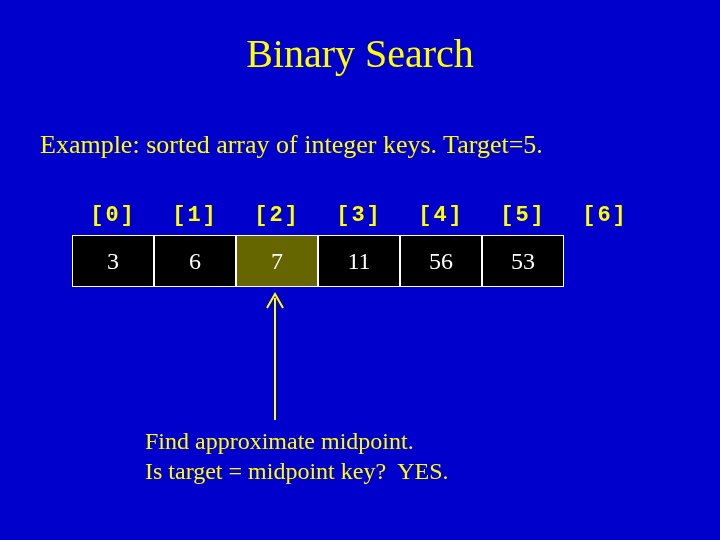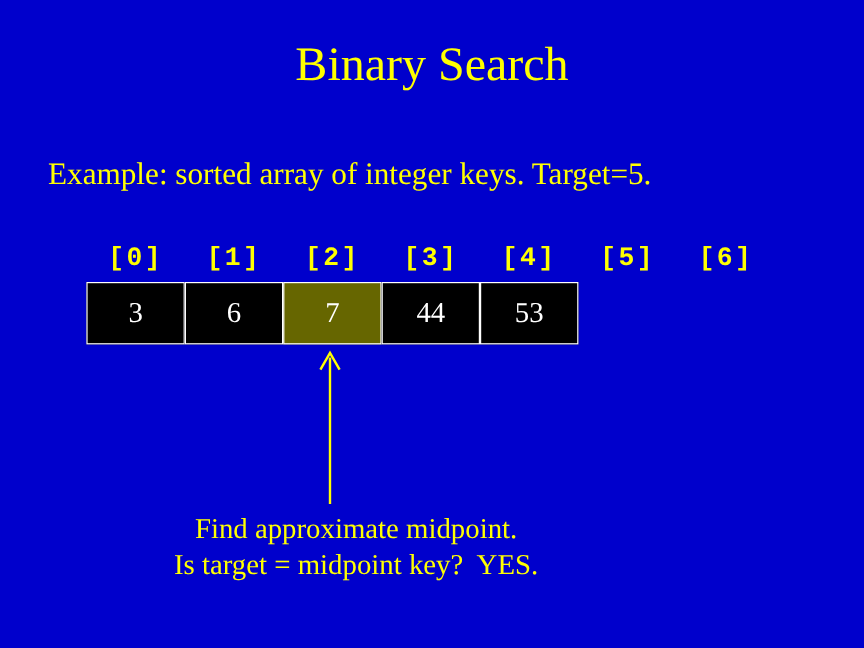--- a/index.html
+++ b/index.html
@@ -77,21 +77,20 @@
     height: 130px;
   }
   .caption {
     position: absolute;
     top: 426px;
     left: 145px;
     color: #ffff00;
     font-size: 24px;
     line-height: 1.25;
     white-space: pre;
-    text-align: center;
   }
 </style>
 </head>
 <body>
 
 <div class="slide">
 
   <div class="title">Binary Search</div>
 
   <div class="subtitle">Example: sorted array of integer keys.  Target=5.</div>
@@ -103,21 +102,22 @@
       <div class="idx-cell">[2]</div>
       <div class="idx-cell">[3]</div>
       <div class="idx-cell">[4]</div>
       <div class="idx-cell">[5]</div>
       <div class="idx-cell">[6]</div>
     </div>
     <div class="array-row">
       <div class="val-cell">3</div>
       <div class="val-cell">6</div>
       <div class="val-cell highlight">7</div>
-      <div class="val-cell">44</div>
+      <div class="val-cell">11</div>
+      <div class="val-cell">56</div>
       <div class="val-cell">53</div>
     </div>
   </div>
 
   <svg class="arrow-svg" viewBox="0 0 20 130">
     <line x1="10" y1="130" x2="10" y2="8" stroke="#ffff00" stroke-width="2"></line>
     <polyline points="2,18 10,4 18,18" fill="none" stroke="#ffff00" stroke-width="2"></polyline>
   </svg>
 
   <div class="caption">Find approximate midpoint.

